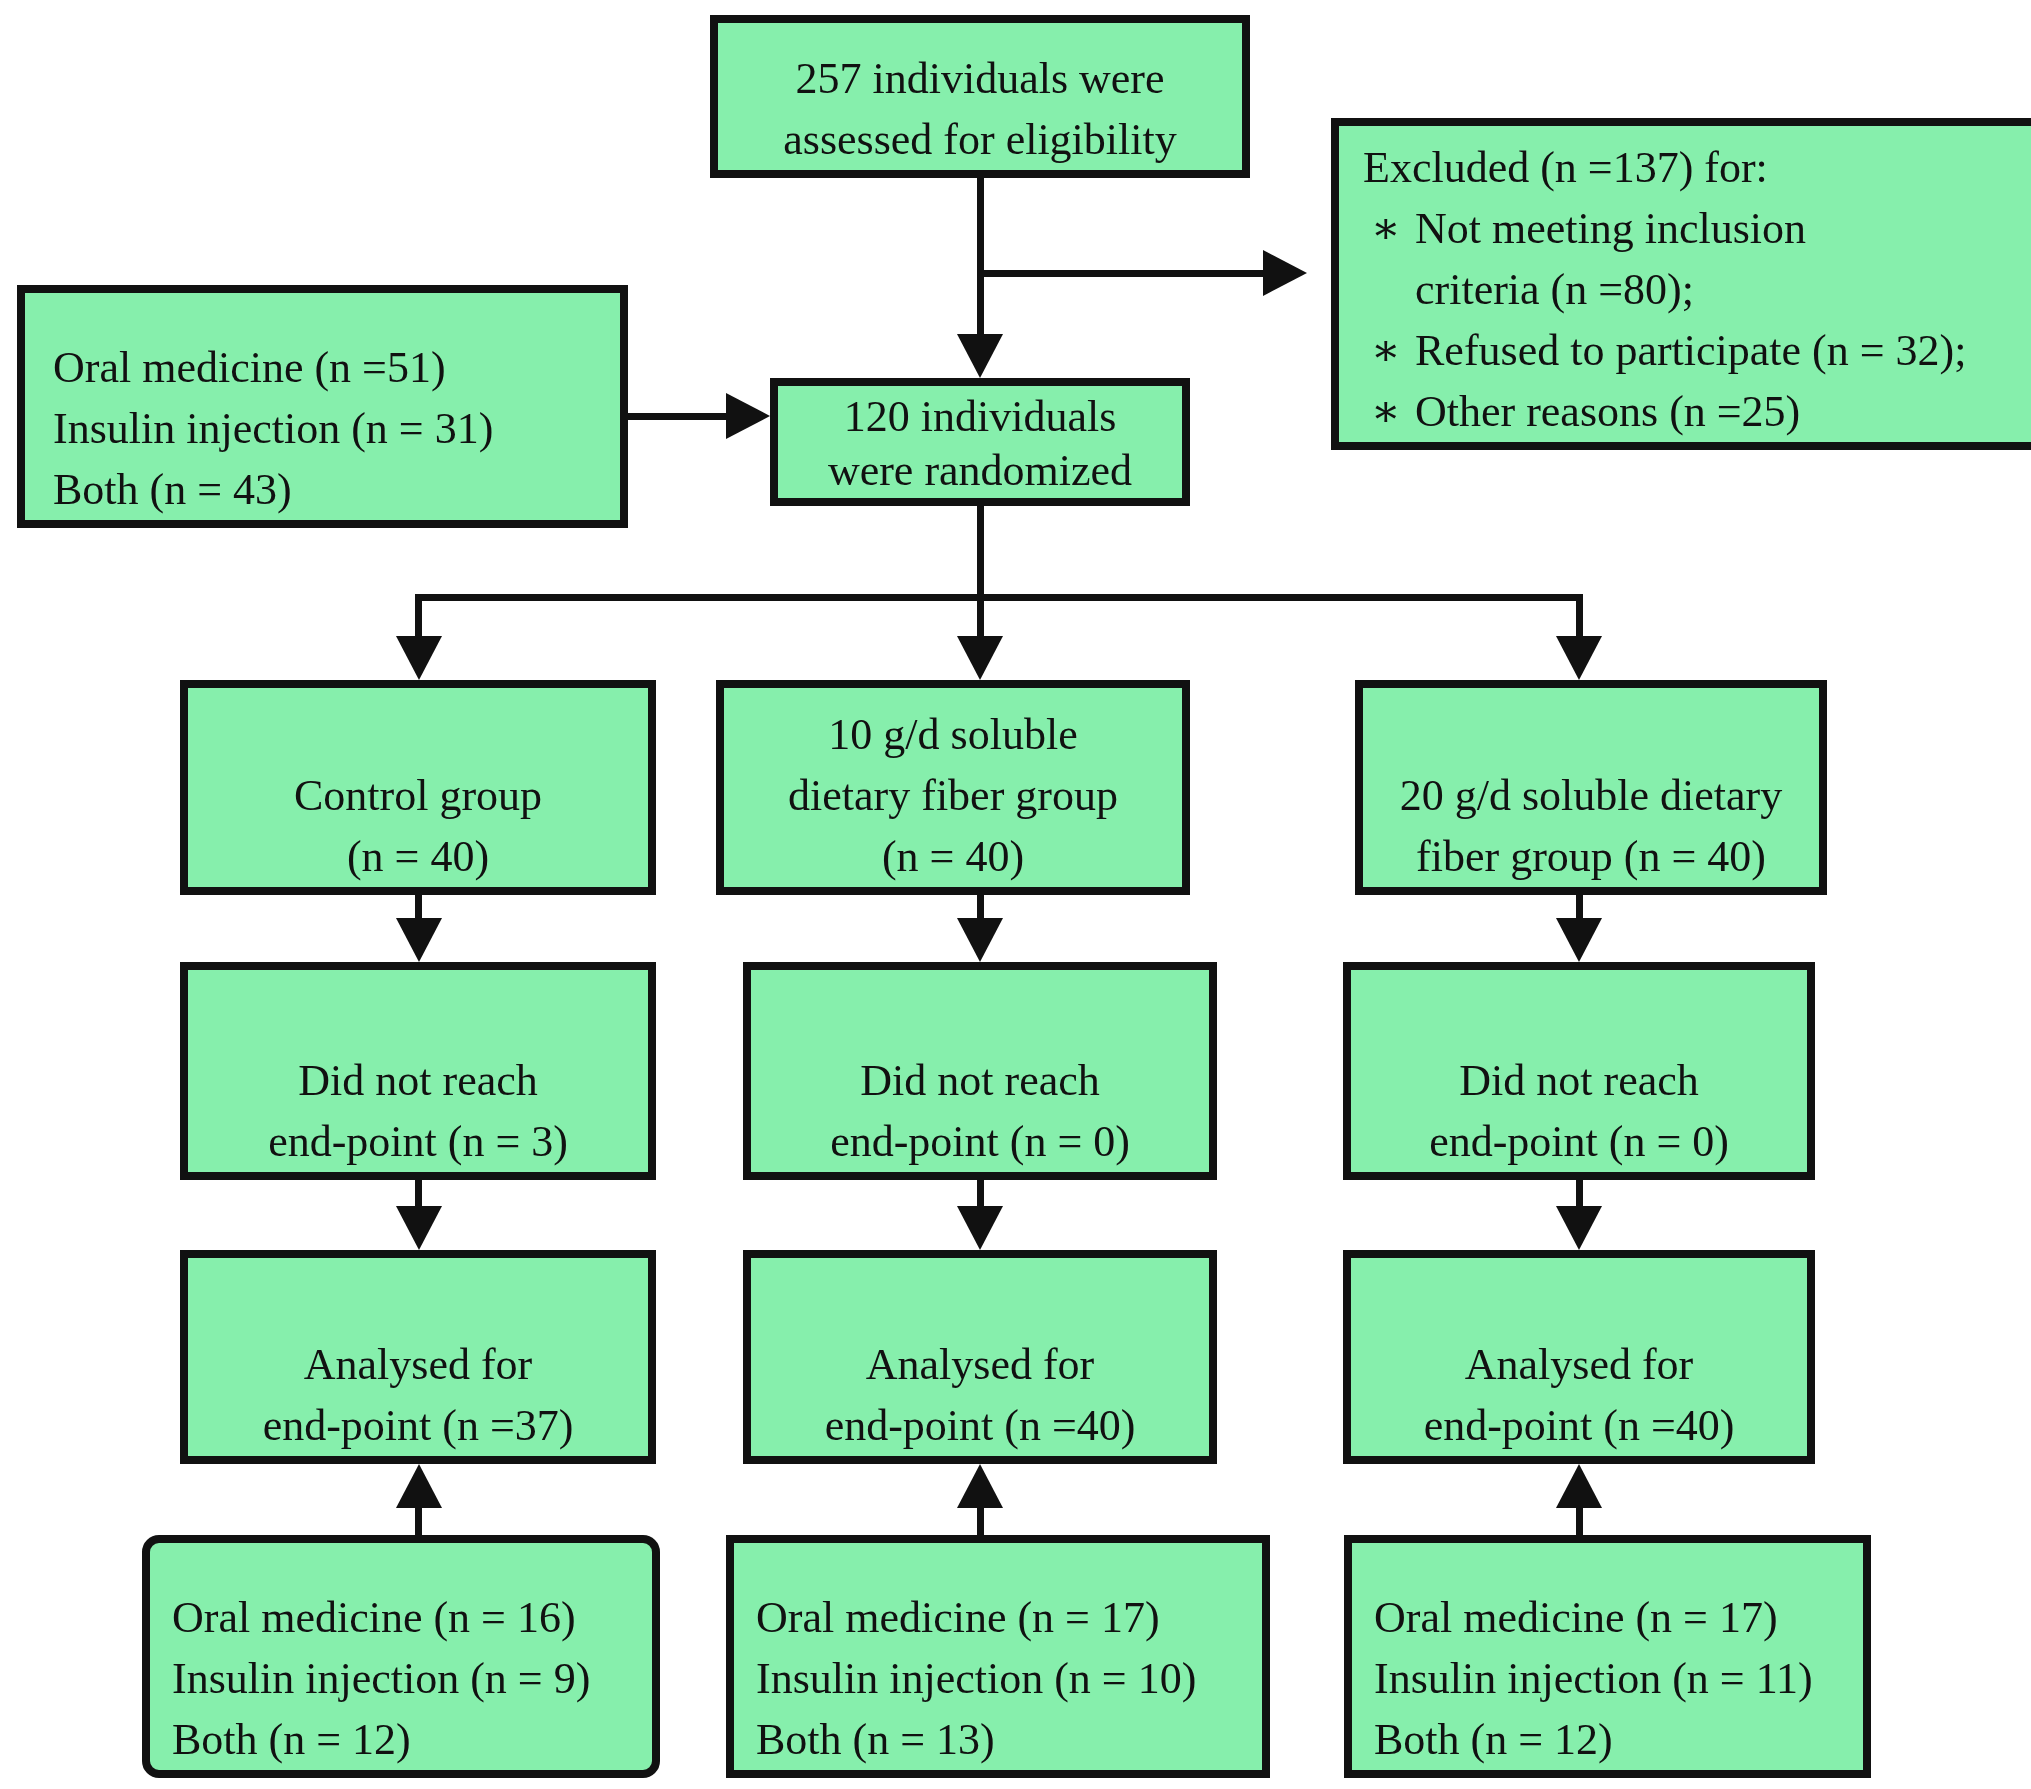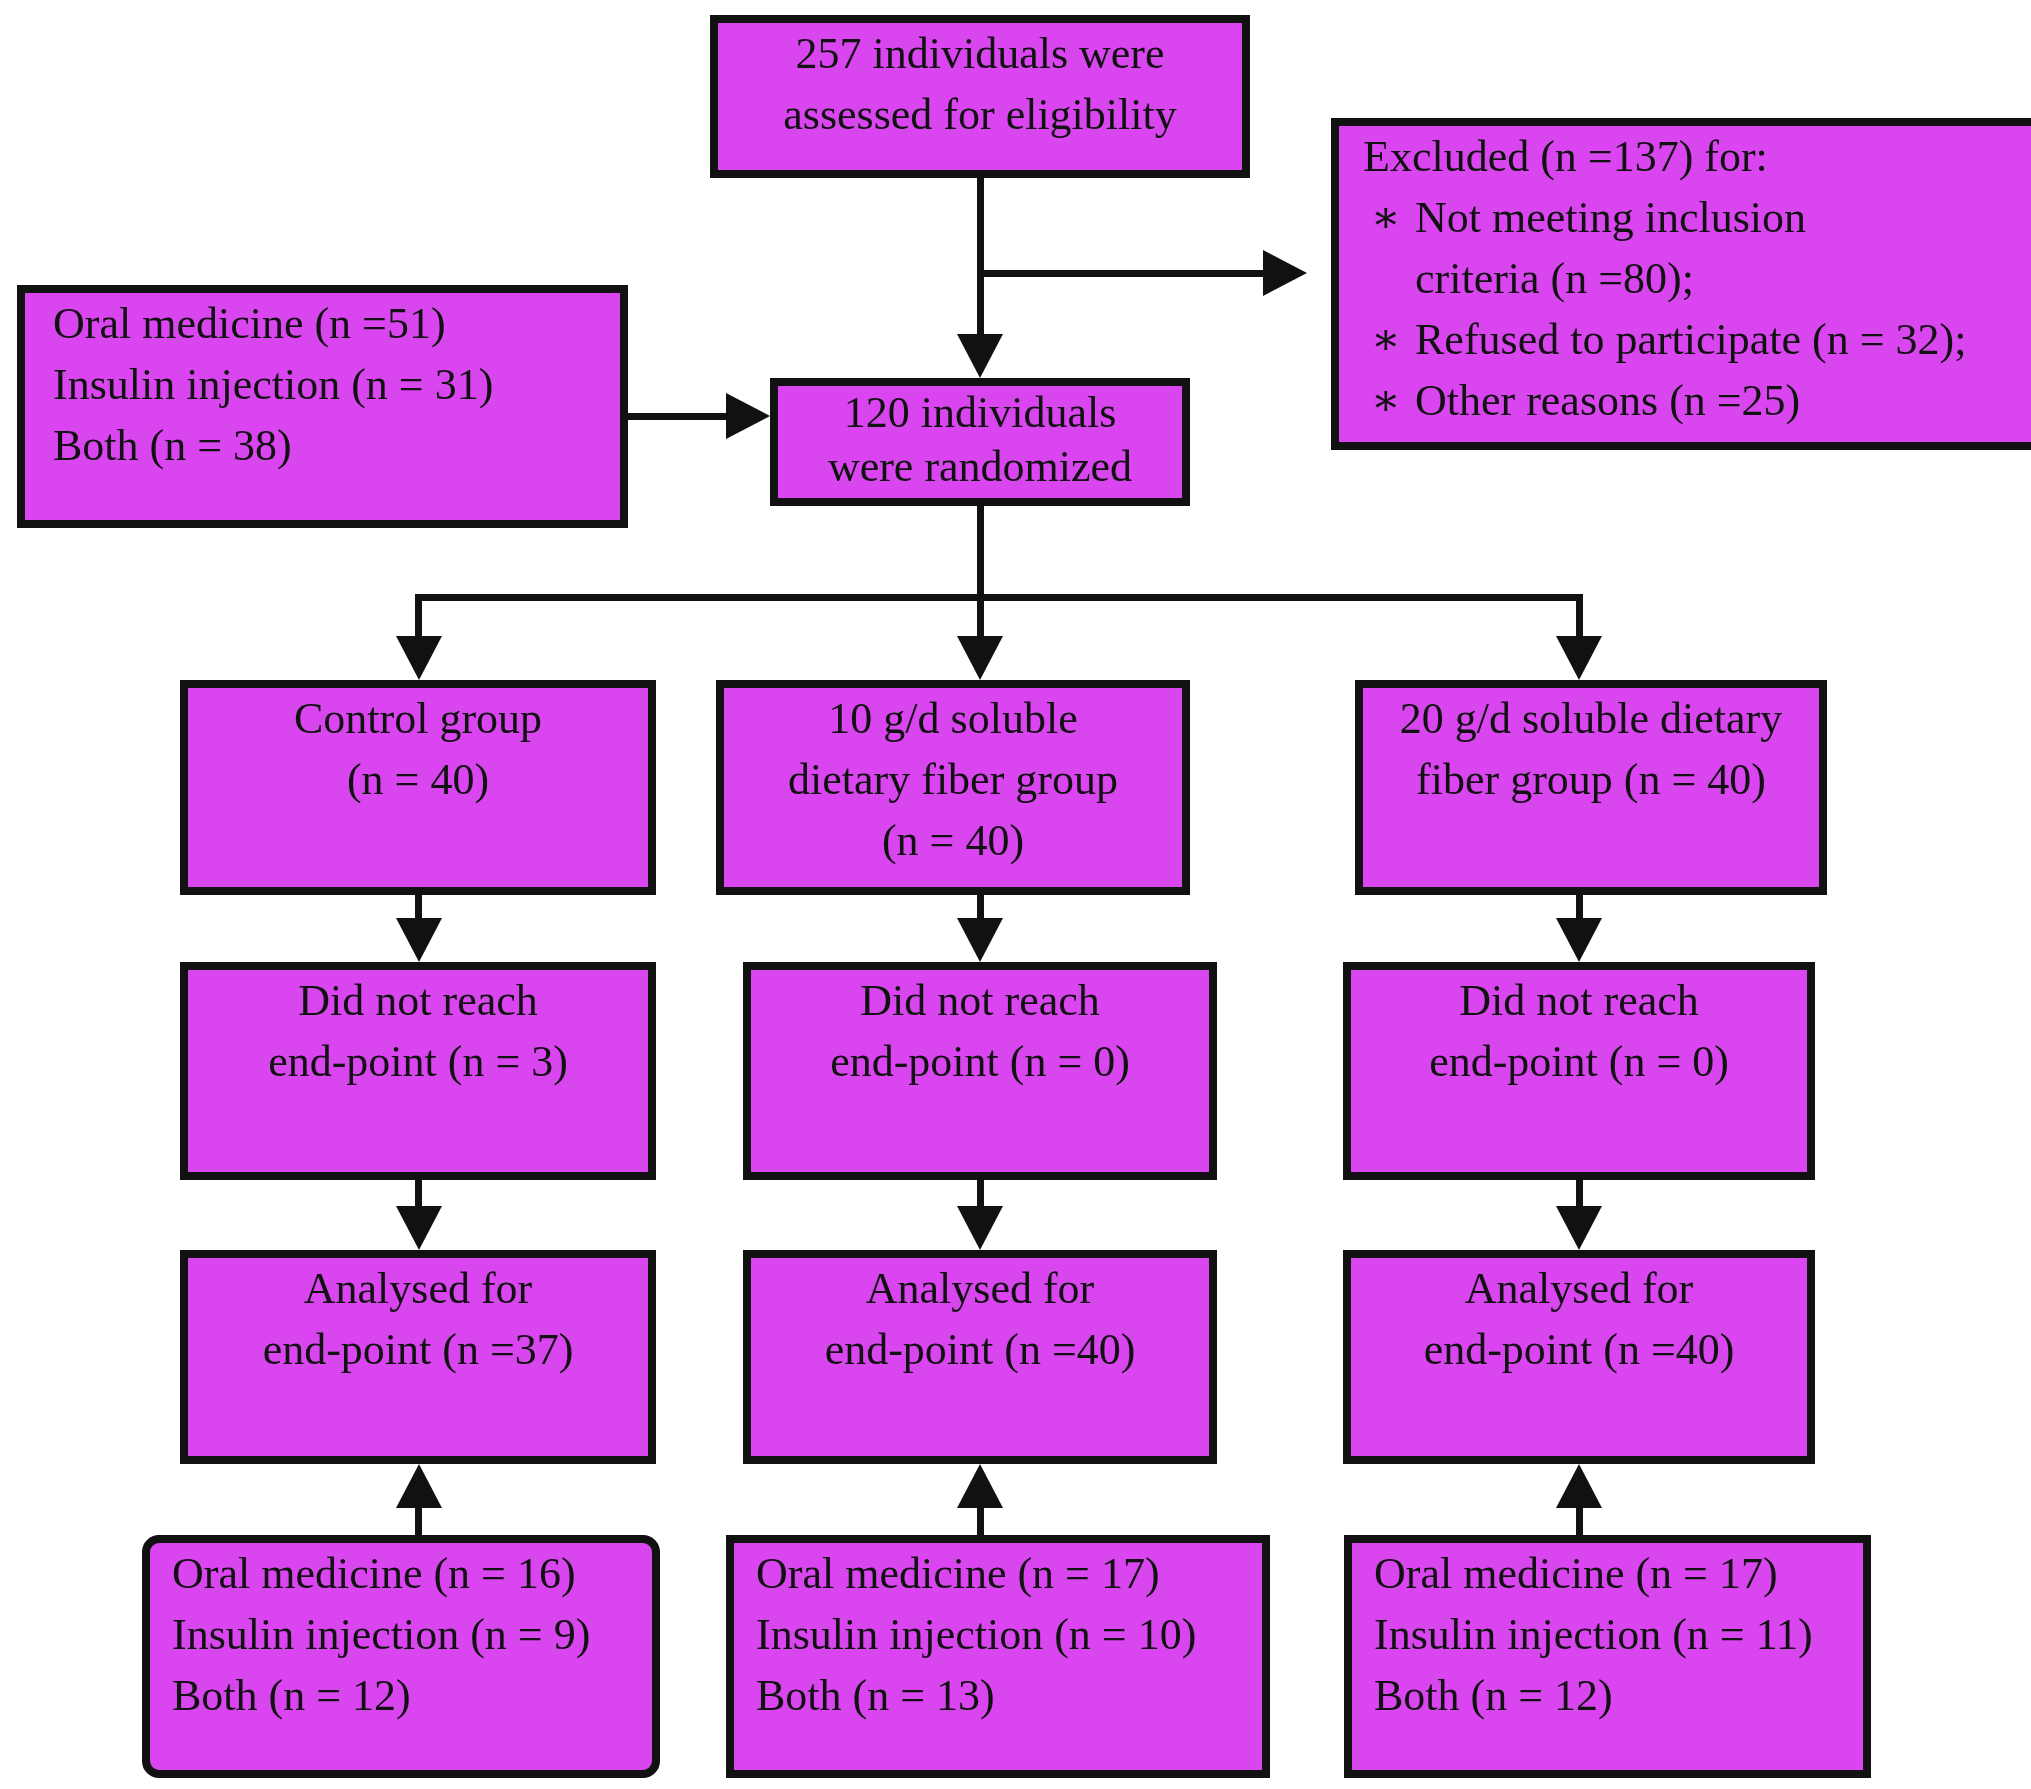--- a/index.html
+++ b/index.html
@@ -9,24 +9,24 @@
     height: 1789px;
     background: #ffffff;
     font-family: "Liberation Serif", "DejaVu Serif", serif;
     color: #111111;
     overflow: hidden;
   }
   .box {
     position: absolute;
     box-sizing: border-box;
     border: 8px solid #111111;
-    background: #d946ef;
+    background: #86efac;
     display: flex;
     flex-direction: column;
-    justify-content: flex-start;
+    justify-content: flex-end;
     align-items: center;
     text-align: center;
     font-size: 44px;
     line-height: 61px;
   }
   .box.left-align {
     align-items: flex-start;
     text-align: left;
   }
   .box.tight .ln { line-height: 54px; }
@@ -71,21 +71,21 @@
       <div class="reason-bullet">∗</div>
       <div>
         <div class="ln">Other reasons (n =25)</div>
       </div>
     </div>
   </div>
 
   <div class="box left-align pad-lg" style="left:17px; top:285px; width:611px; height:243px;">
     <div class="ln">Oral medicine (n =51)</div>
     <div class="ln">Insulin injection (n = 31)</div>
-    <div class="ln">Both (n = 38)</div>
+    <div class="ln">Both (n = 43)</div>
   </div>
 
   <div class="box tight" style="left:770px; top:378px; width:420px; height:128px;">
     <div class="ln">120 individuals</div>
     <div class="ln">were randomized</div>
   </div>
 
   <div class="box" style="left:180px; top:680px; width:476px; height:215px;">
     <div class="ln">Control group</div>
     <div class="ln">(n = 40)</div>

